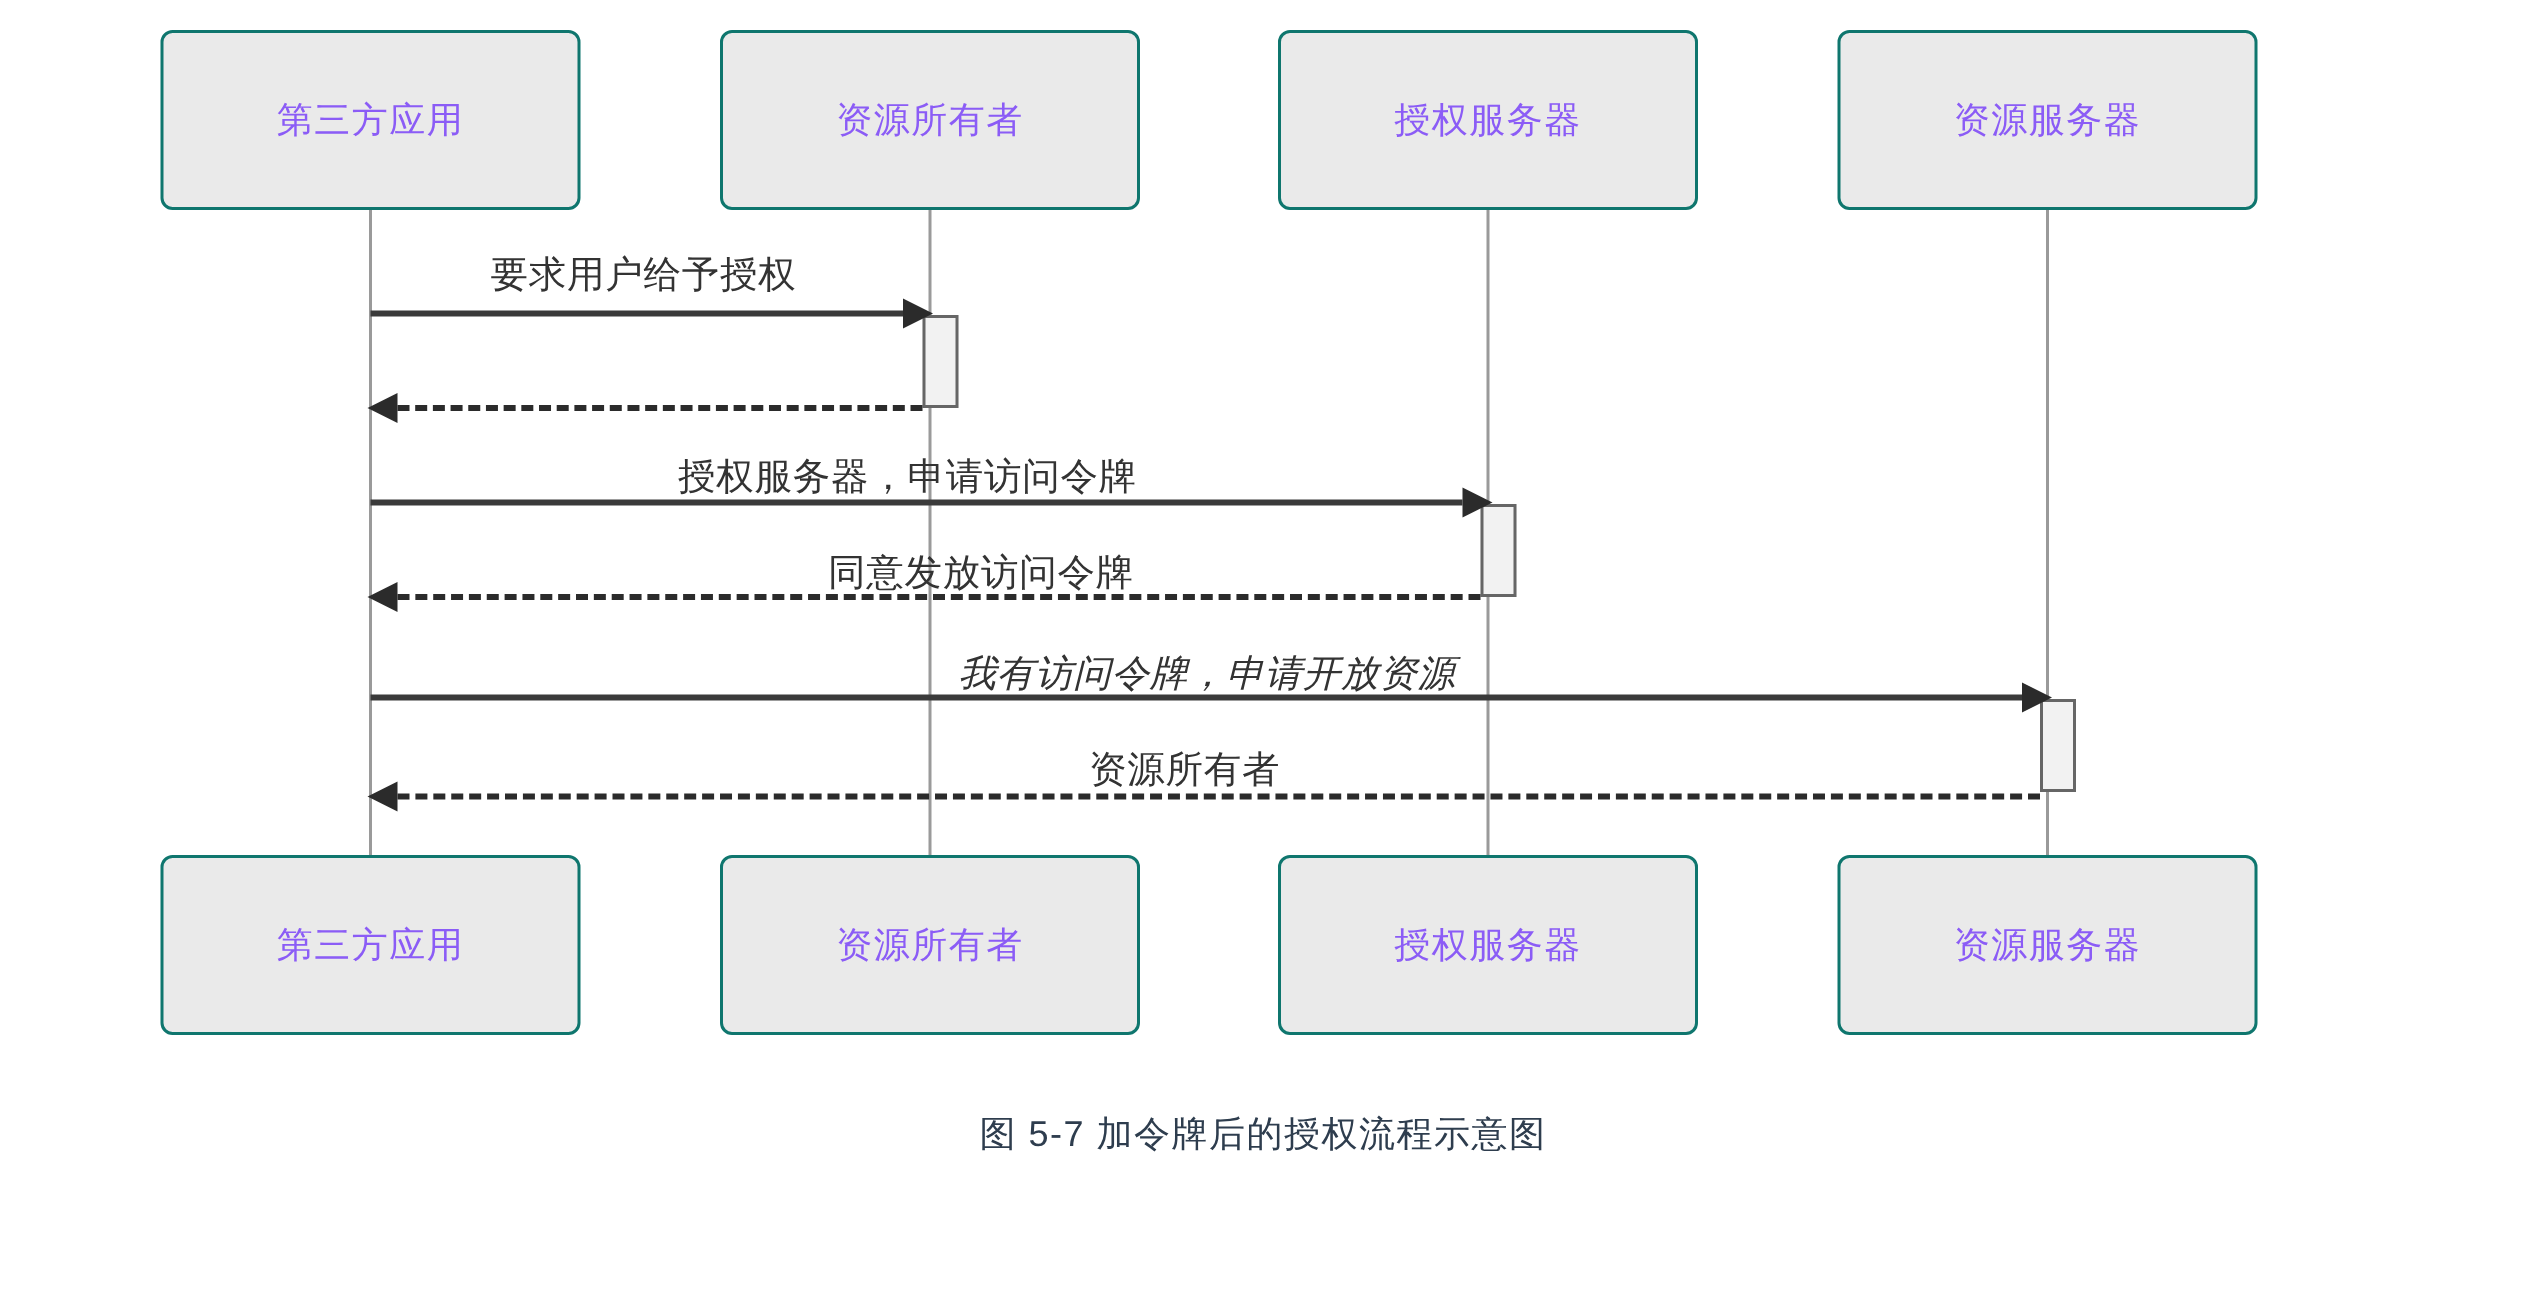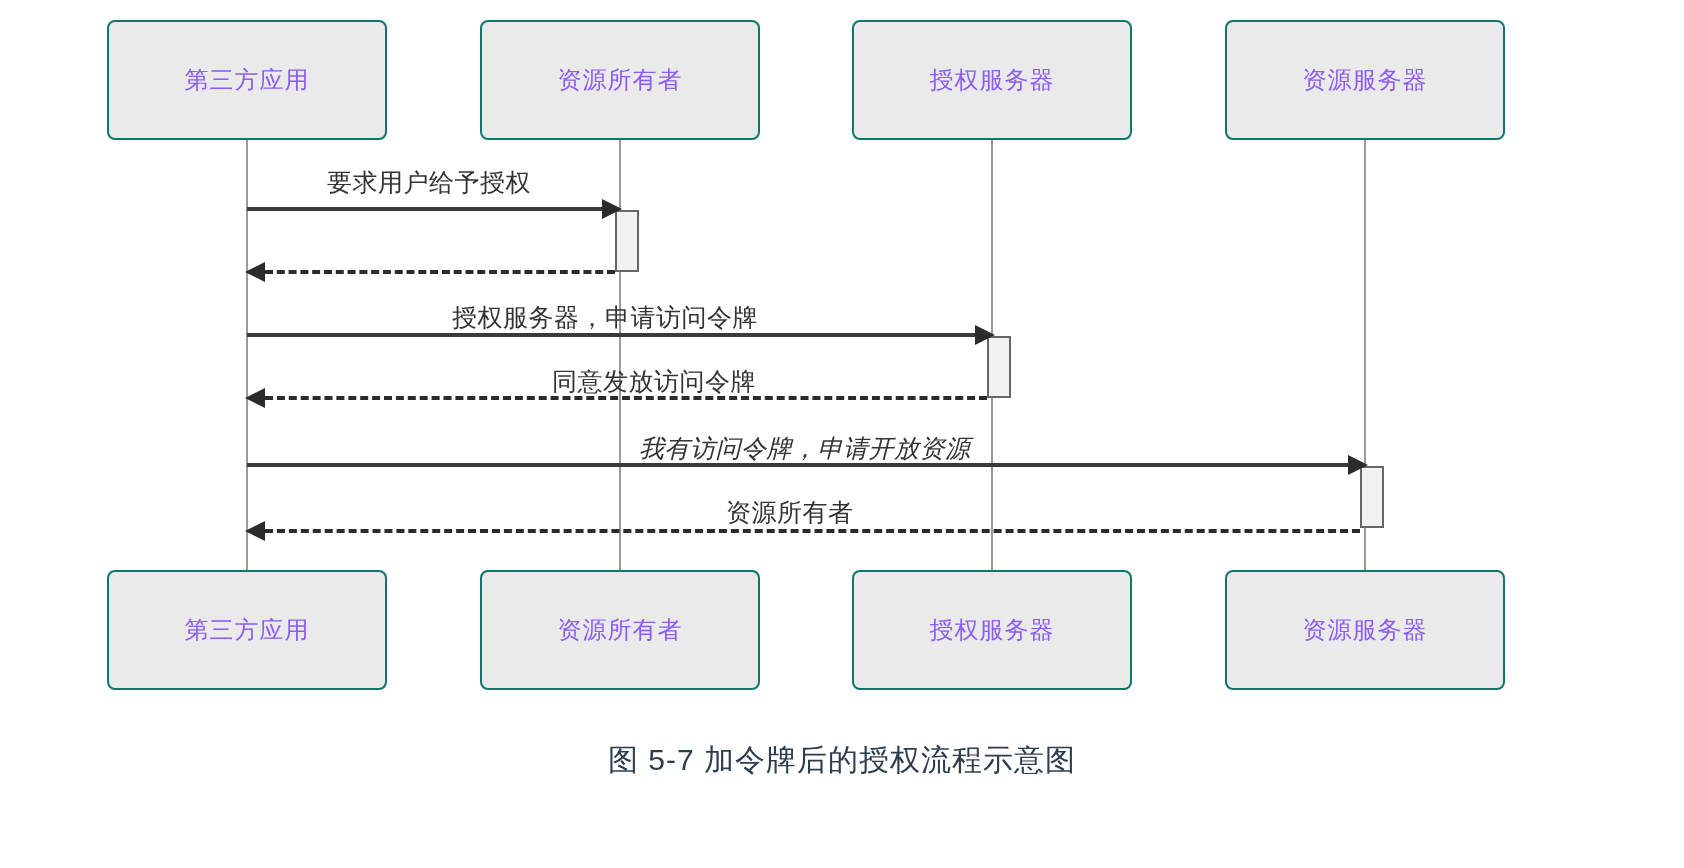--- a/index.html
+++ b/index.html
@@ -81,21 +81,21 @@
     border-bottom: 10px solid transparent;
     border-right: 20px solid #2b2b2b;
   }
   
   .caption {
     position: absolute;
     left: 0;
     width: 1684px;
     text-align: center;
     color: #2e3d4e;
-    font-size: 30px;
+    font-size: 24px;
     letter-spacing: 1px;
   }
 </style>
 </head>
 <body>
 
 <div id="canvas">
 
   <div class="lifeline" style="left:246px; top:140px; height:432px;"></div>
   <div class="lifeline" style="left:619px; top:140px; height:432px;"></div>

